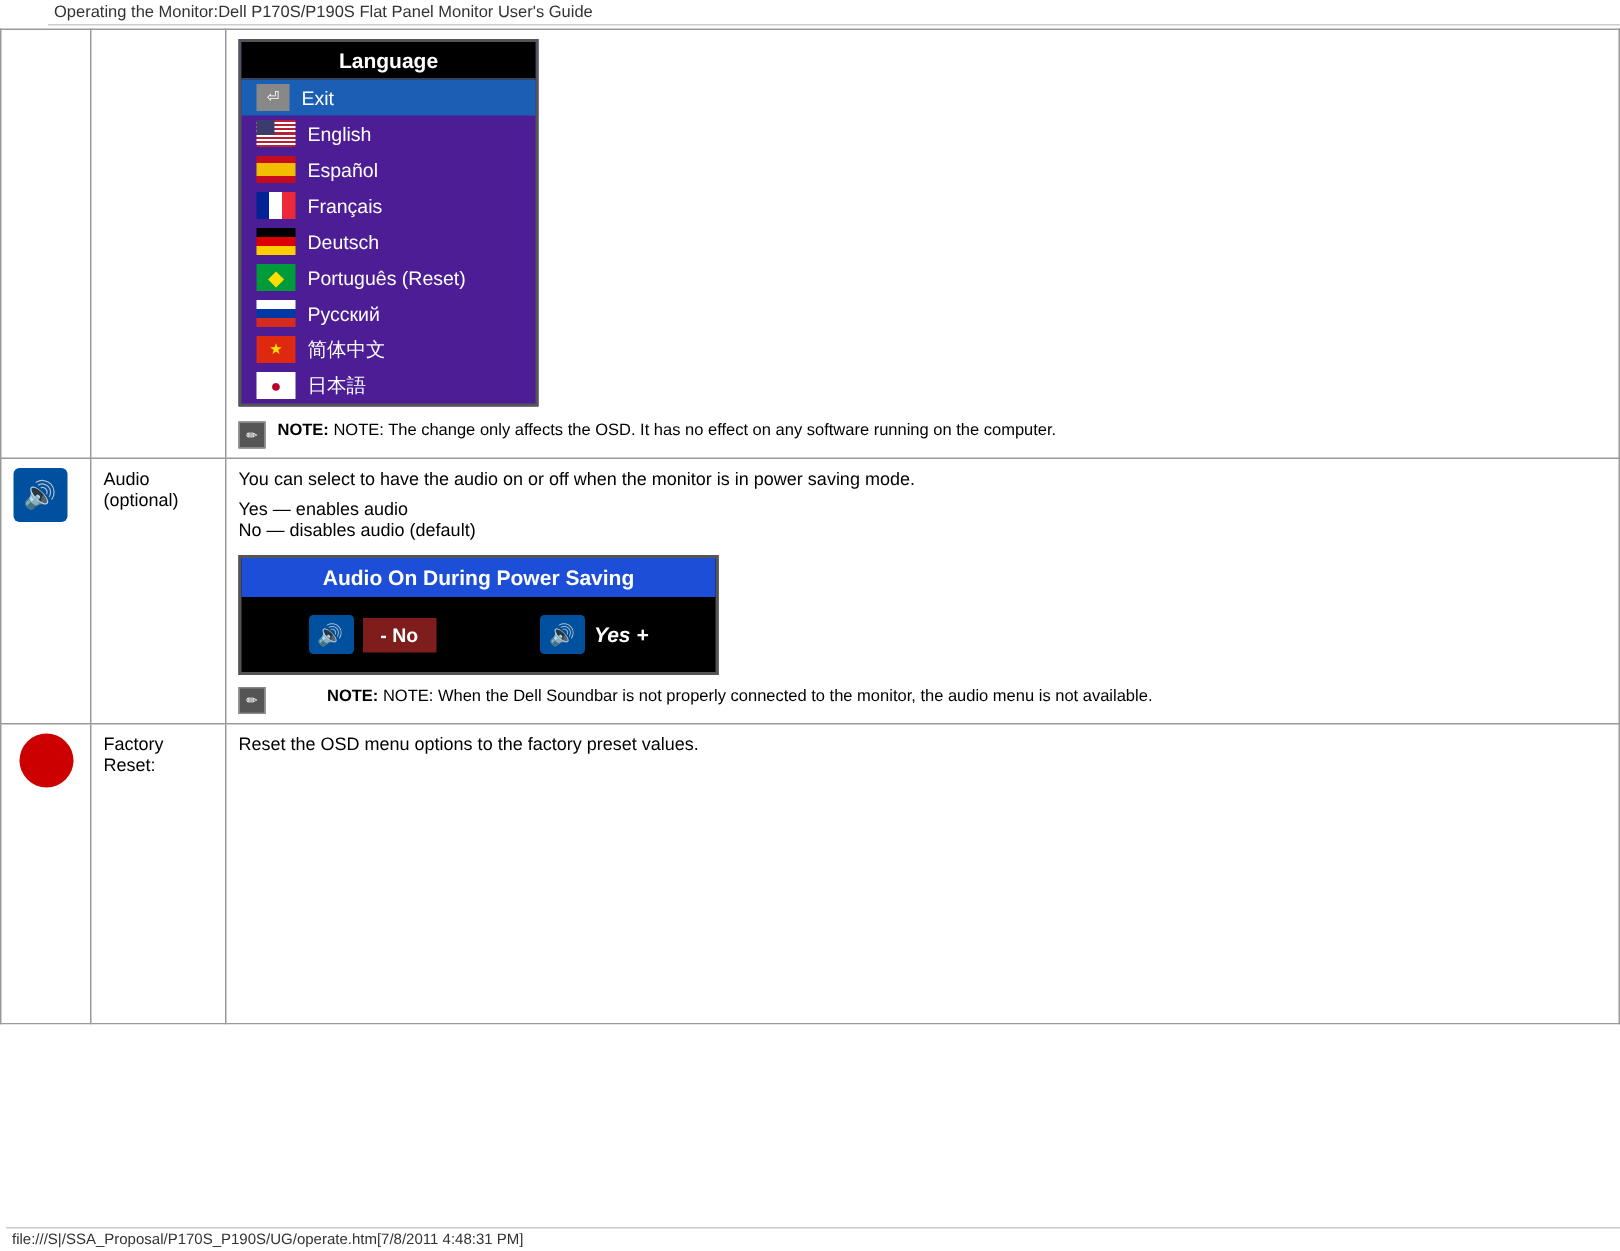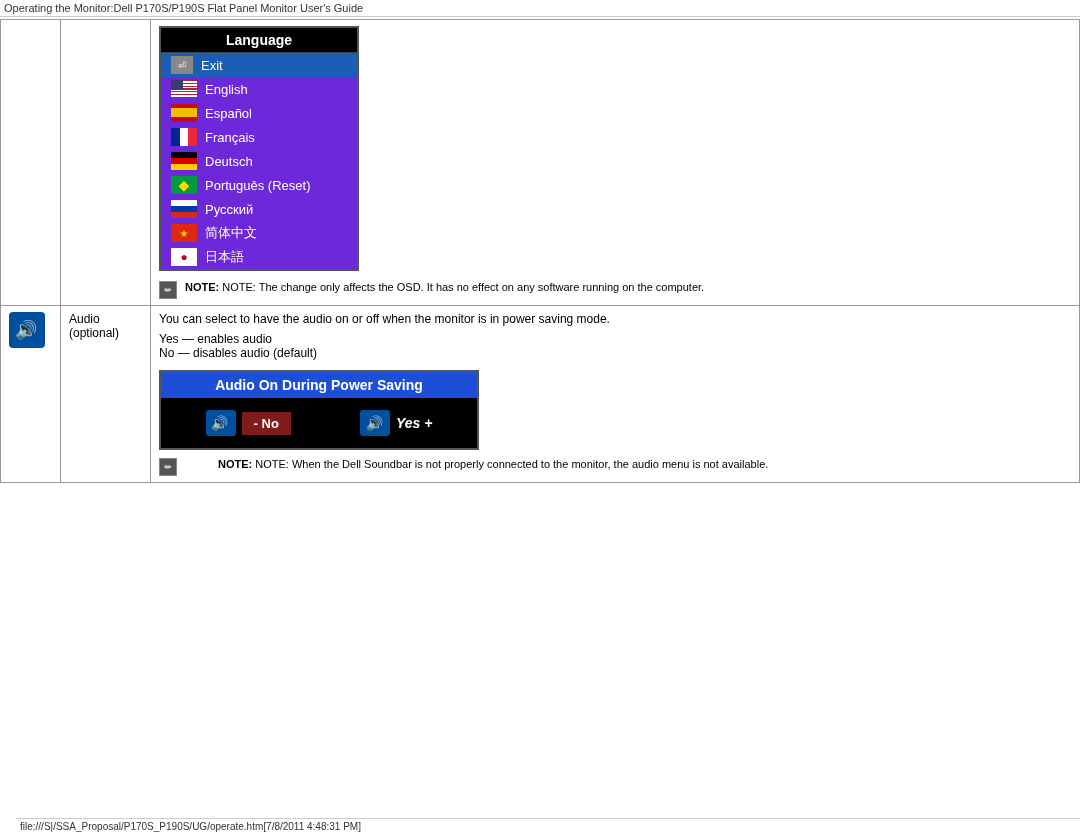--- a/index.html
+++ b/index.html
@@ -7,20 +7,21 @@
       font-family: Arial, sans-serif;
       font-size: 13px;
       background: #fff;
       color: #000;
     }
     .title-bar {
       font-size: 11px;
       color: #333;
       padding: 2px 4px;
       border-bottom: 1px solid #ccc;
+      margin-left: 32px;
     }
     .main-table {
       width: 100%;
       border-collapse: collapse;
       margin-top: 2px;
     }
     .main-table td {
       border: 1px solid #999;
       vertical-align: top;
       padding: 6px 8px;
@@ -36,21 +37,21 @@
       font-size: 12px;
       margin-top: 28px;
     }
     .content-cell {
       vertical-align: top;
       font-size: 12px;
     }
 
     
     .osd-panel {
-      background: #6d28d9;
+      background: #4c1d95;
       border: 2px solid #555;
       display: inline-block;
       padding: 0;
       min-width: 200px;
     }
     .osd-title {
       background: #000;
       color: #fff;
       text-align: center;
       font-weight: bold;
@@ -234,21 +235,21 @@
       font-size: 14px;
     }
 
     .status-bar {
       font-size: 10px;
       color: #333;
       padding: 2px 4px;
       border-top: 1px solid #ccc;
       position: fixed;
       bottom: 0;
-      left: 16px;
+      left: 4px;
       right: 0;
       background: #fff;
     }
 
     .note-bold {
       font-weight: bold;
     }
     .osd-exit-icon {
       width: 22px;
       height: 18px;
@@ -375,18 +376,29 @@
       <div class="note-section" style="margin-top:8px;">
         <div class="note-icon">✏</div>
         <div style="font-size:11px;padding-left:33px;">
           <span class="note-bold">NOTE:</span>
           <span>NOTE: When the Dell Soundbar is not properly connected to the monitor, the audio menu is not available.</span>
         </div>
       </div>
     </td>
   </tr>
 
+  <tr>
+    <td class="icon-cell">
+      <span class="factory-reset-icon"></span>
+    </td>
+    <td class="label-cell">
+      <span>Factory Reset:</span>
+    </td>
+    <td class="content-cell" style="height:200px;">
+      <span>Reset the OSD menu options to  the factory preset values.</span>
+    </td>
+  </tr>
 </tbody>
   </table>
 
 <div class="status-bar">
   <span>file:///S|/SSA_Proposal/P170S_P190S/UG/operate.htm[7/8/2011 4:48:31 PM]</span>
 </div>
 
 </body></html>

